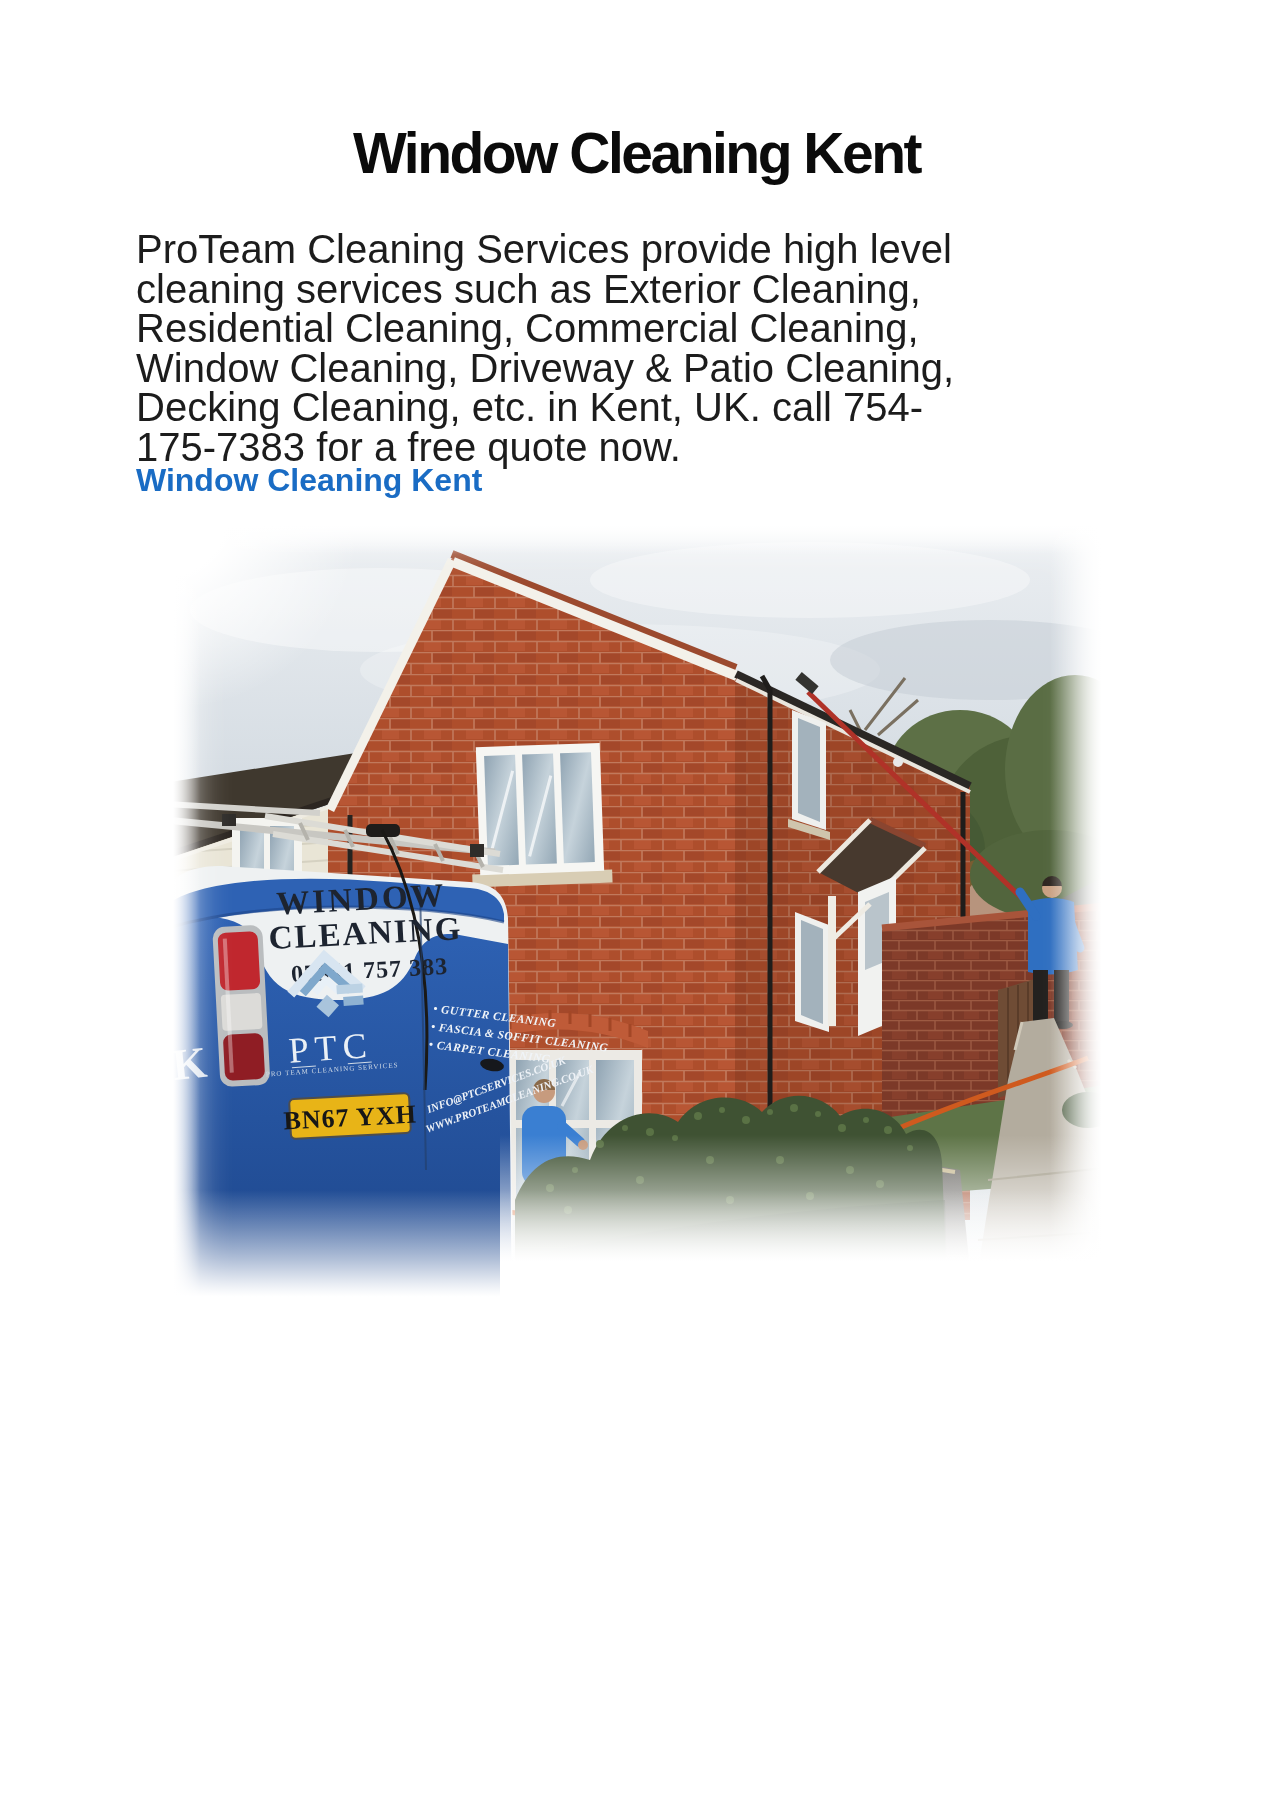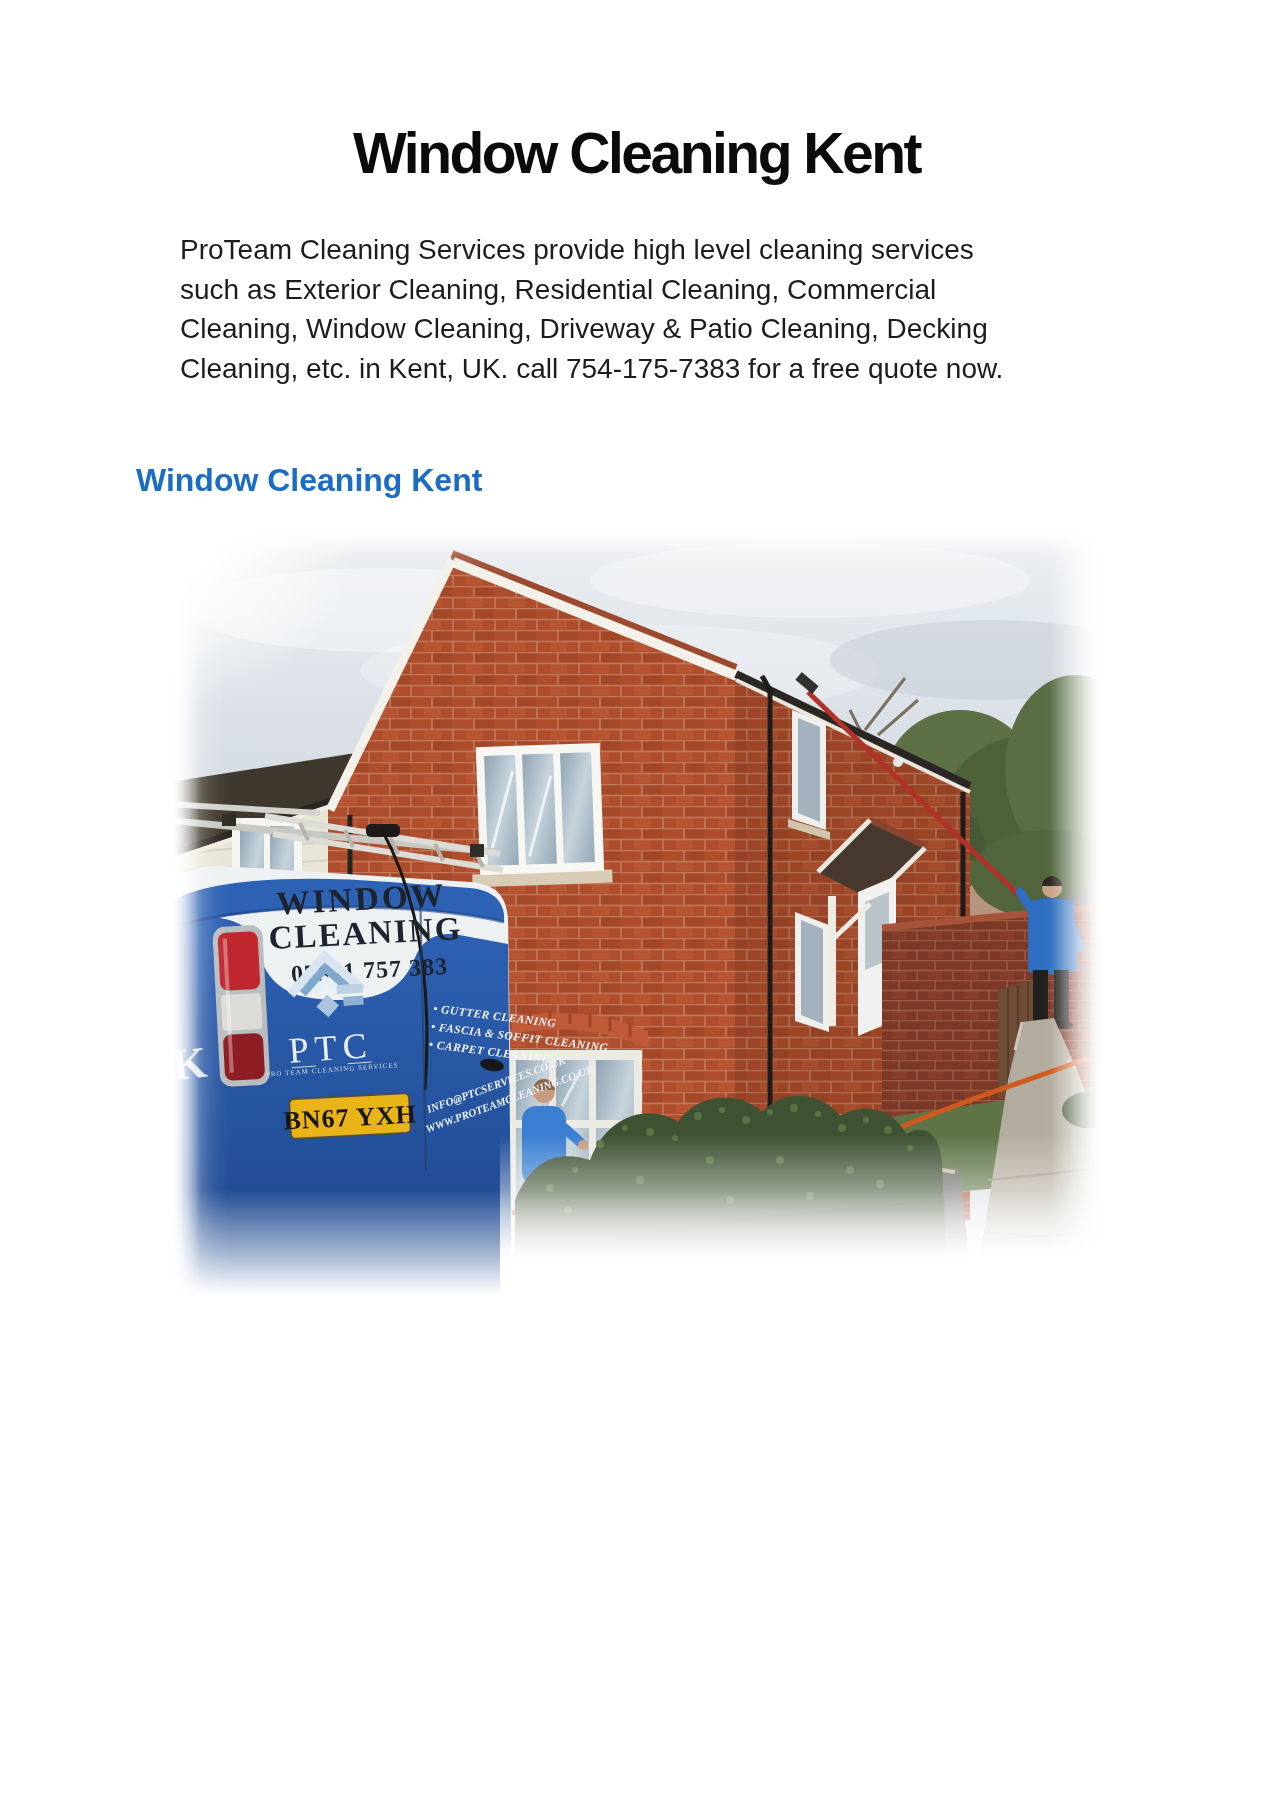--- a/index.html
+++ b/index.html
@@ -1,21 +1,21 @@
 <!DOCTYPE html>
 <html><head>
 <meta charset="utf-8">
 <style>
   html,body{margin:0;padding:0;background:#ffffff;}
   body{width:1273px;height:1800px;position:relative;font-family:"Liberation Sans",sans-serif;overflow:hidden;}
   .page-title{position:absolute;top:120px;left:0;width:1273px;text-align:center;
     font-size:57px;font-weight:700;color:#0b0b0b;letter-spacing:-2.5px;
     font-family:"Liberation Sans",sans-serif;}
   .intro{position:absolute;top:230px;left:136px;width:845px;
-    font-size:28px;line-height:39.5px;color:#1c1c1c;margin-left:44px;}
+    font-size:40px;line-height:39.5px;color:#1c1c1c;}
   .section-heading{position:absolute;top:462px;left:136px;width:700px;
     font-size:32px;font-weight:700;color:#1a6cc4;}
   .photo-wrap{position:absolute;left:170px;top:520px;width:935px;height:800px;}
   .photo-wrap svg{position:absolute;left:0;top:0;}
   .fade{position:absolute;pointer-events:none;}
   .fade-inset{left:0;top:0;width:935px;height:800px;box-shadow:inset 0 0 42px 16px #ffffff;}
   .fade-tl{left:0;top:0;width:300px;height:240px;
     background:radial-gradient(circle at 0% 0%, #ffffff 55px, rgba(255,255,255,0) 190px);}
   .fade-bottom{left:0;bottom:0;width:935px;height:130px;
     background:linear-gradient(to bottom, rgba(255,255,255,0), #ffffff 82%);}

